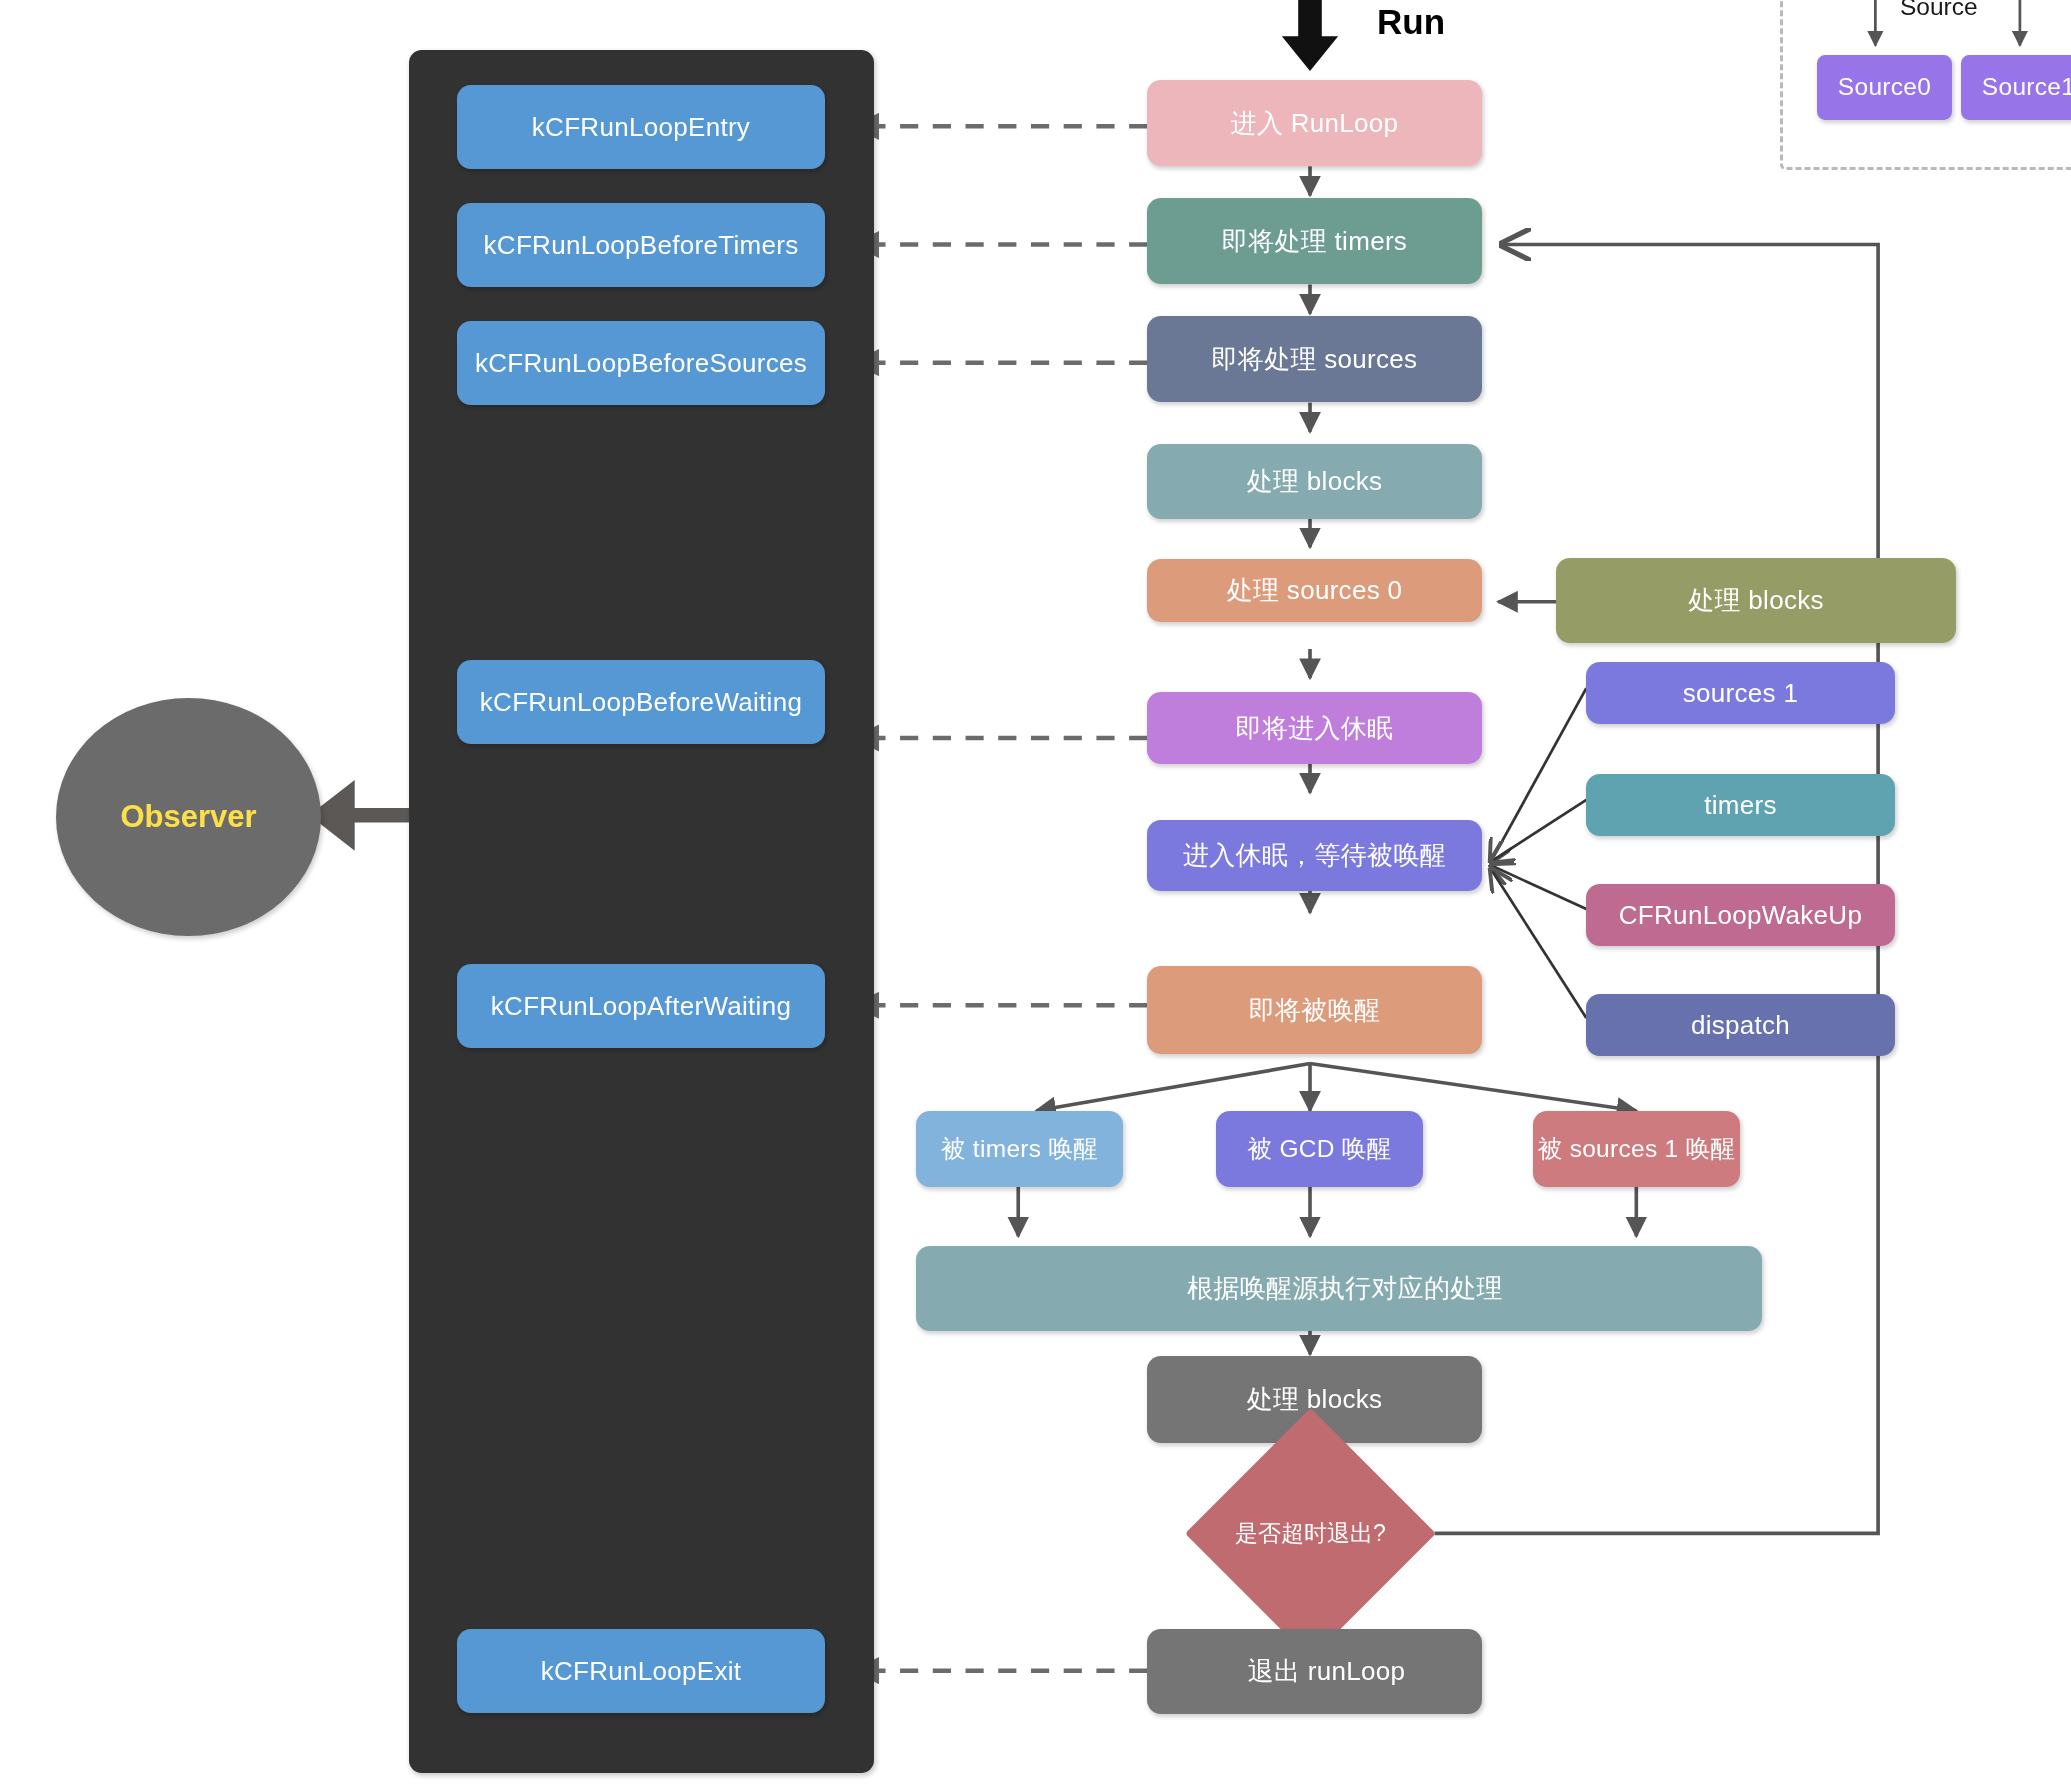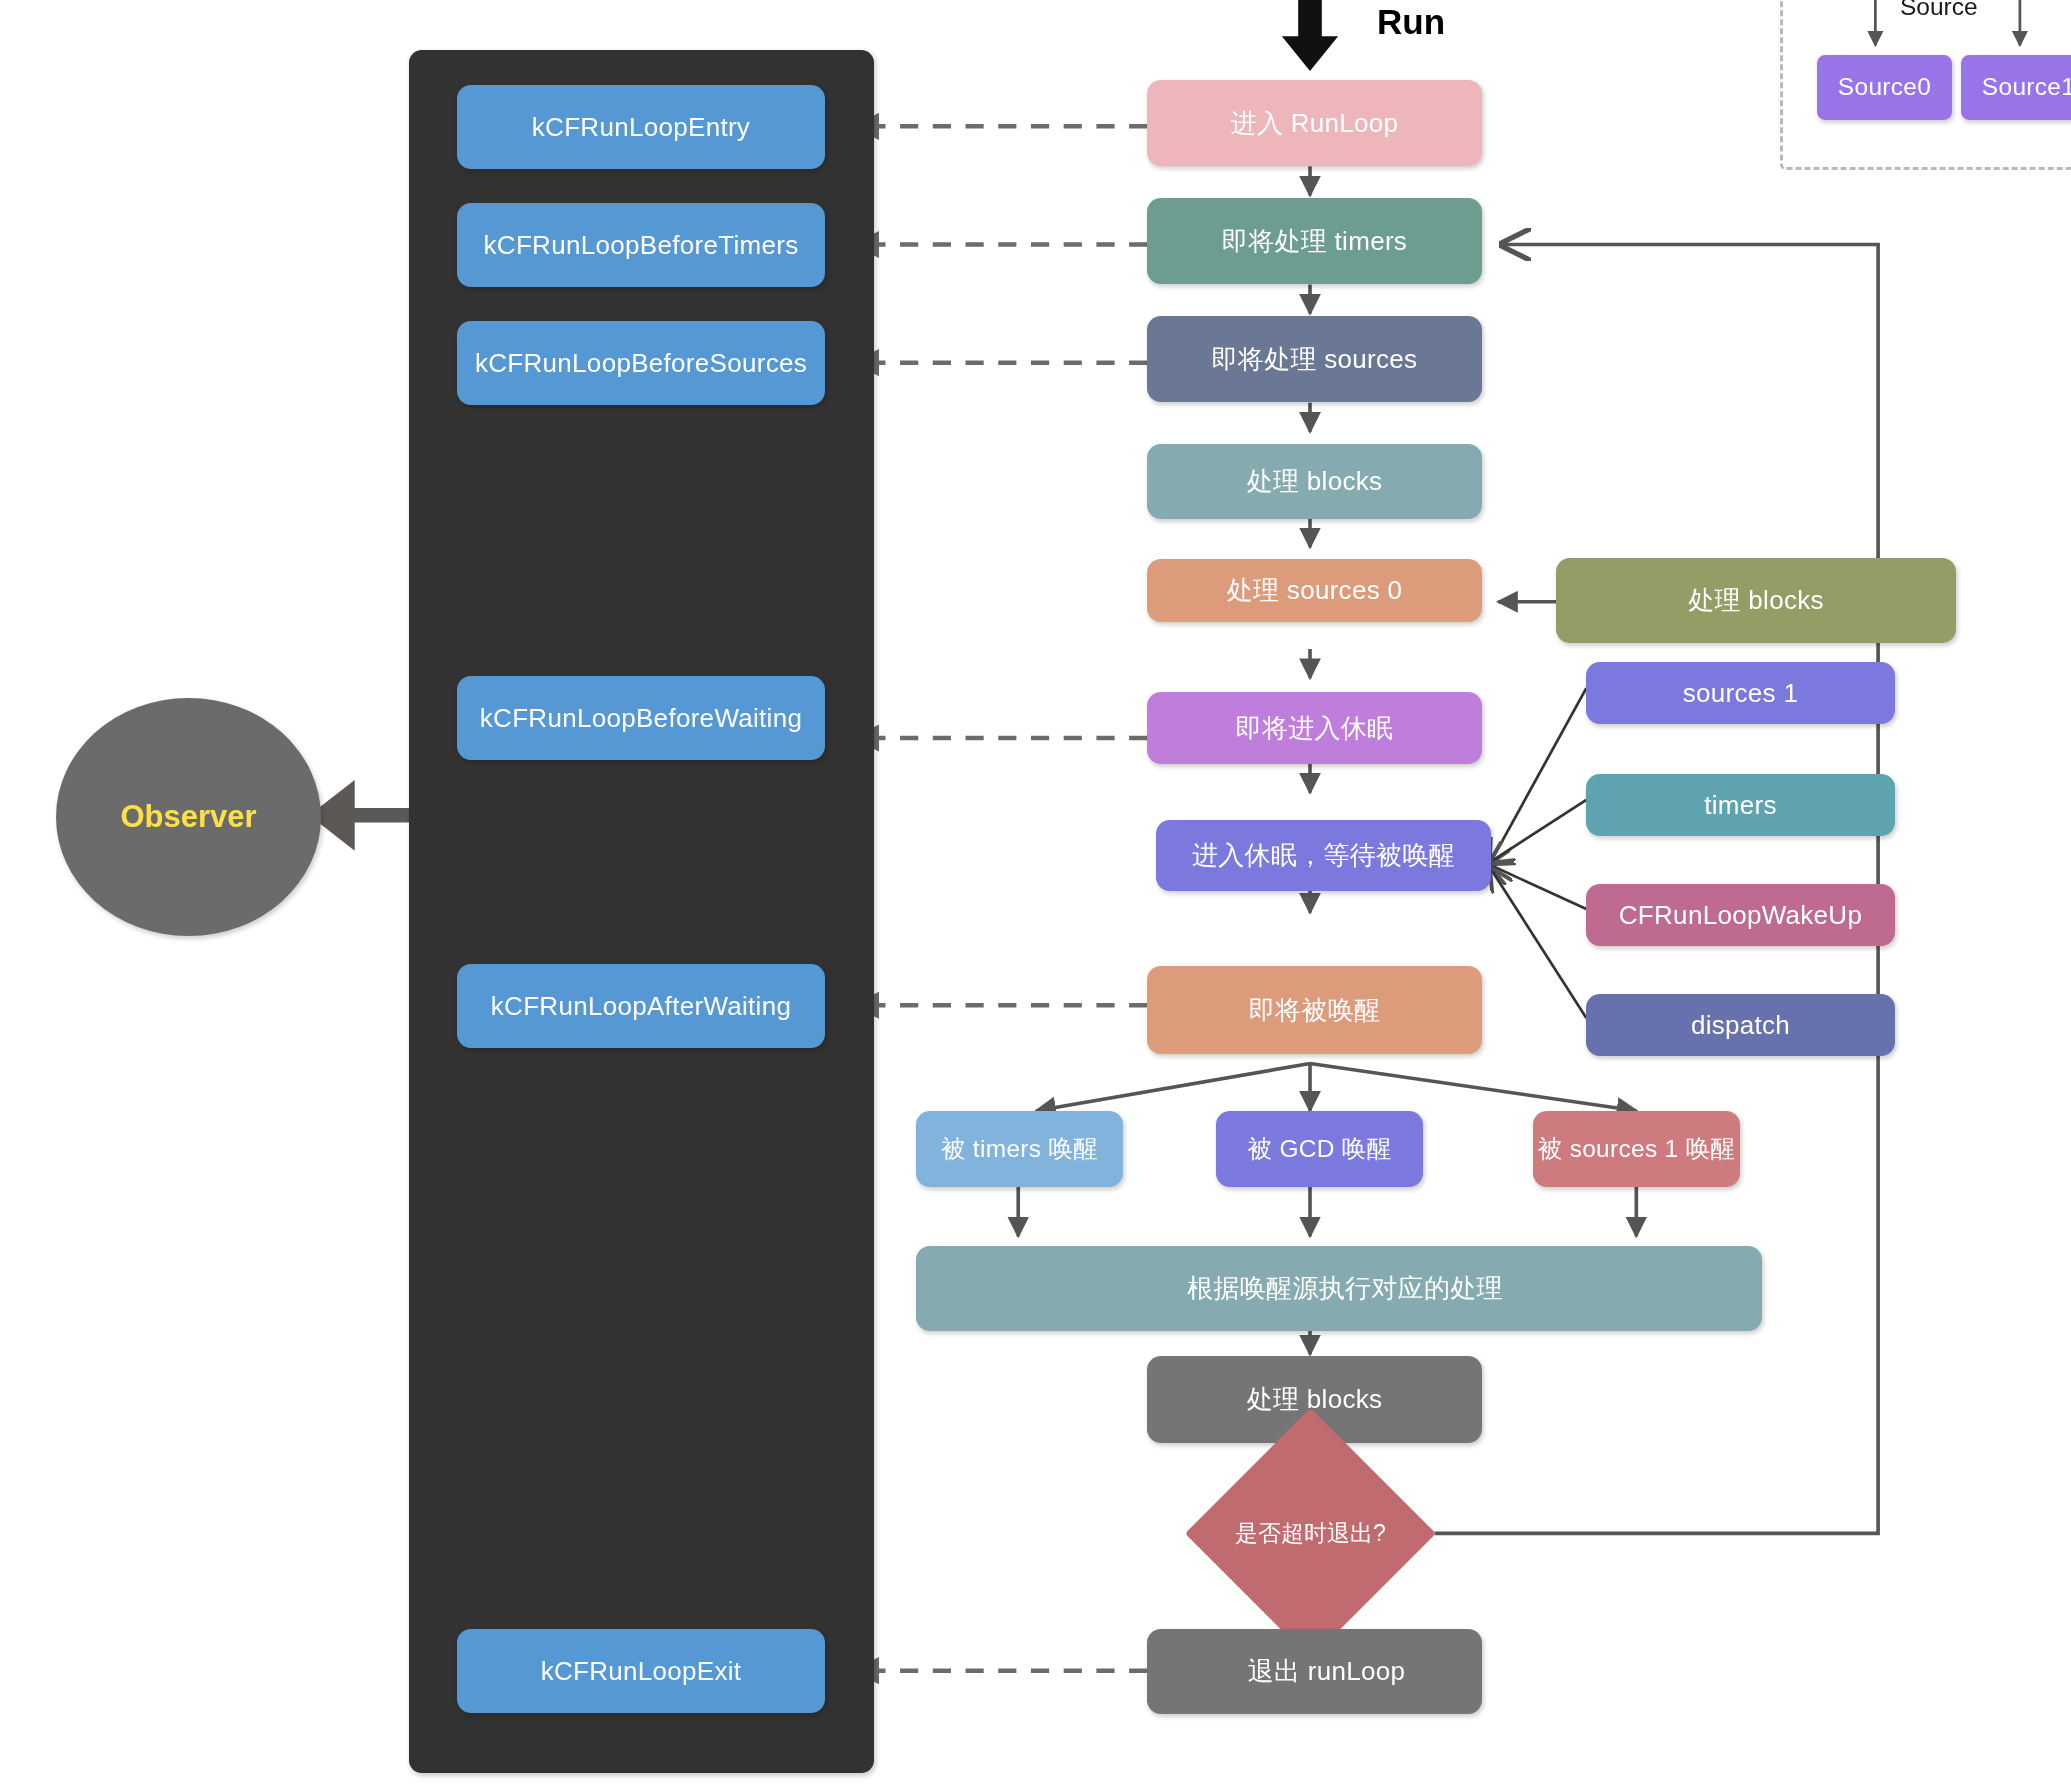--- a/index.html
+++ b/index.html
@@ -204,21 +204,21 @@
 
   <div class="node obs-box" style="left:457px; top:85px; width:368px; height:84px;">
     <span>kCFRunLoopEntry</span>
   </div>
   <div class="node obs-box" style="left:457px; top:203px; width:368px; height:84px;">
     <span>kCFRunLoopBeforeTimers</span>
   </div>
   <div class="node obs-box" style="left:457px; top:321px; width:368px; height:84px;">
     <span>kCFRunLoopBeforeSources</span>
   </div>
-  <div class="node obs-box" style="left:457px; top:676px; width:368px; height:84px;">
+  <div class="node obs-box" style="left:457px; top:660px; width:368px; height:84px;">
     <span>kCFRunLoopBeforeWaiting</span>
   </div>
   <div class="node obs-box" style="left:457px; top:964px; width:368px; height:84px;">
     <span>kCFRunLoopAfterWaiting</span>
   </div>
   <div class="node obs-box" style="left:457px; top:1629px; width:368px; height:84px;">
     <span>kCFRunLoopExit</span>
   </div>
 
   <div class="observer-circle" style="left:56px; top:698px; width:265px; height:238px;">
@@ -246,21 +246,21 @@
   </div>
 
   <div class="node" style="left:1147px; top:559px; width:335px; height:63px; background:#dc9c7c;">
     <span>处理 sources 0</span>
   </div>
 
   <div class="node" style="left:1147px; top:692px; width:335px; height:72px; background:#c07edc;">
     <span>即将进入休眠</span>
   </div>
 
-  <div class="node" style="left:1147px; top:820px; width:335px; height:71px; background:#7b79de;margin-left:9px;">
+  <div class="node" style="left:1147px; top:820px; width:335px; height:71px; background:#7b79de;">
     <span>进入休眠，等待被唤醒</span>
   </div>
 
   <div class="node" style="left:1147px; top:966px; width:335px; height:88px; background:#dc9c7c;">
     <span>即将被唤醒</span>
   </div>
 
   <div class="node" style="left:1556px; top:558px; width:400px; height:85px; background:#969c66;">
     <span>处理 blocks</span>
   </div>

